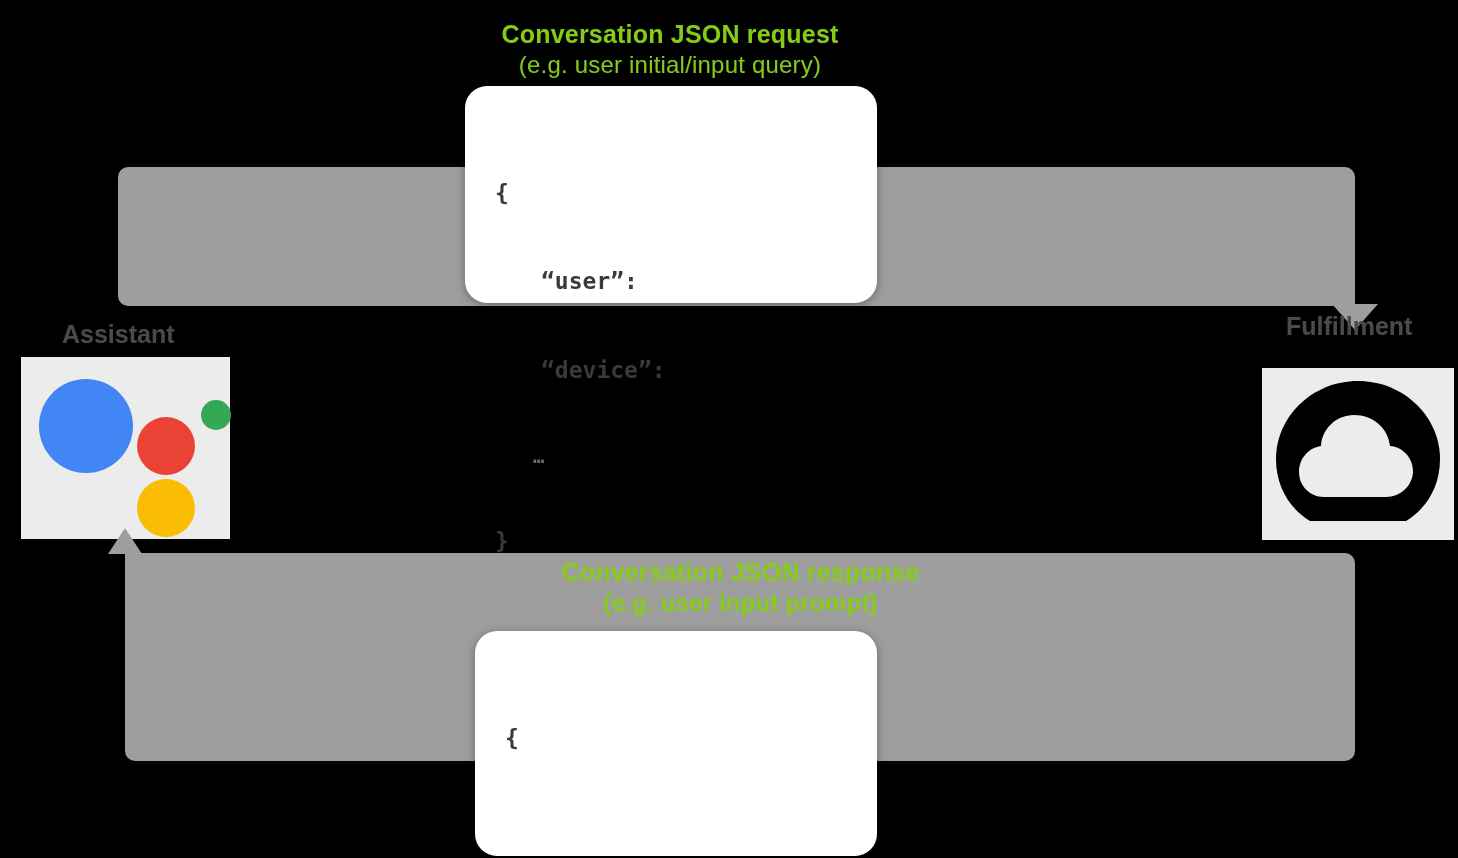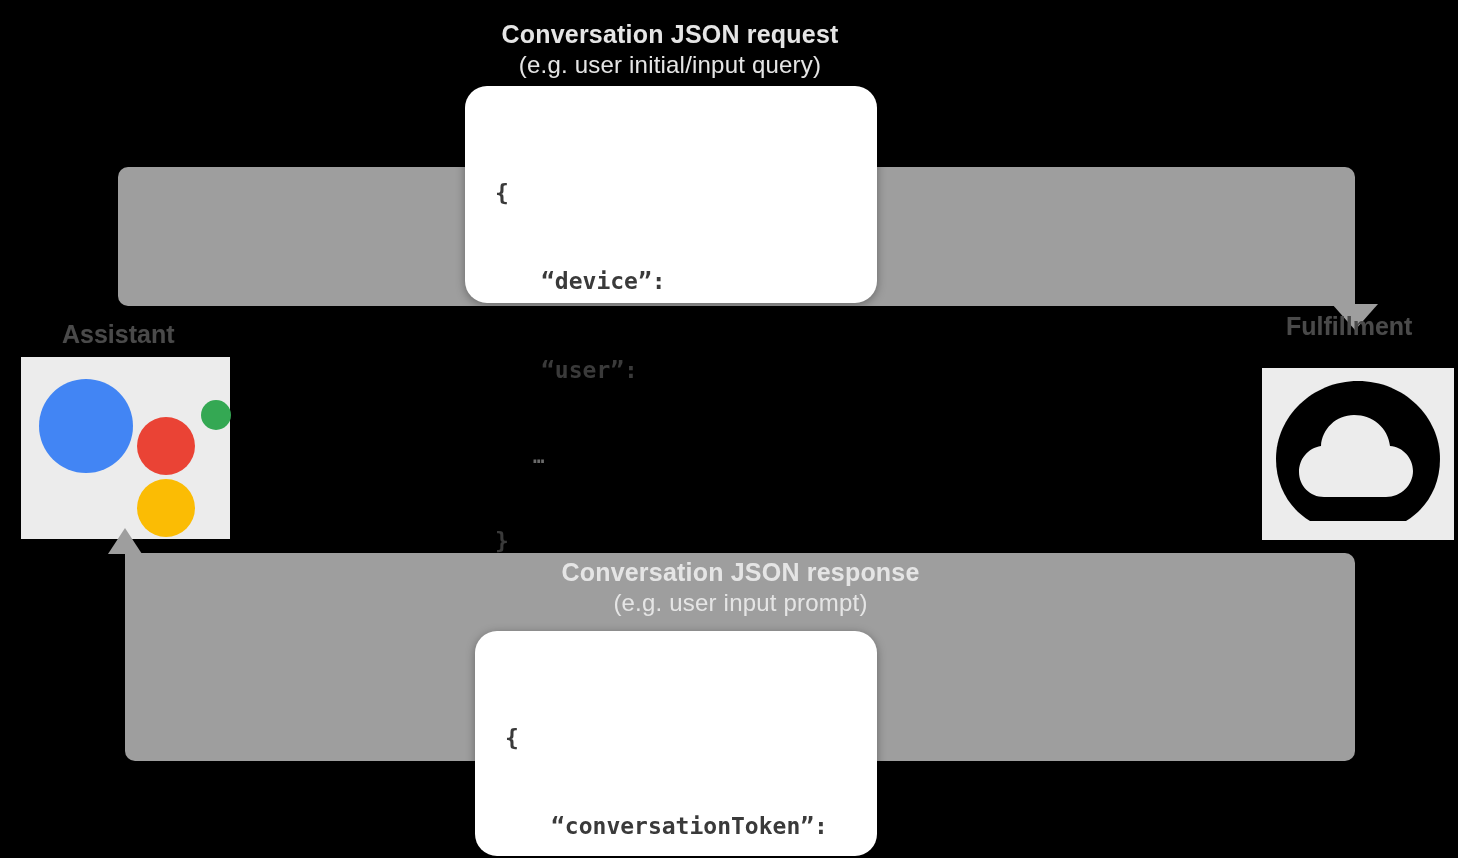--- a/index.html
+++ b/index.html
@@ -65,42 +65,42 @@
     top: 528px;
     border-left: 17px solid transparent;
     border-right: 17px solid transparent;
     border-bottom: 26px solid #9e9e9e;
   }
 
   
   .band-caption {
     position: absolute;
     text-align: center;
-    color: #e5e5e5;
+    color: #84cc16;
     font-weight: 700;
     letter-spacing: 0.2px;
     line-height: 1.28;
     white-space: nowrap;
     text-shadow: 0 0 1px rgba(255,255,255,0.10);
   }
   #request-caption {
     left: 0;
     top: 18px;
     width: 1340px;
     font-size: 25px;
   }
   #request-caption .sub { font-size: 24px; font-weight: 400; }
 
   #response-caption {
     left: 118px;
     top: 556px;
     width: 1245px;
     font-size: 25px;
   }
-  #response-caption .sub { font-size: 24px; font-weight: 400; }
+  #response-caption .sub { font-size: 24px; font-weight: 700; }
 
   .node-title {
     position: absolute;
     color: #4a4a4a;
     font-size: 25px;
     font-weight: 700;
     white-space: nowrap;
     text-shadow: 0 0 1px rgba(255,255,255,0.08);
   }
   #assistant-title { left: 62px; top: 320px; }
@@ -165,22 +165,22 @@
   <div class="arrow-band" id="request-band"></div>
   <div class="arrowhead" id="request-arrowhead"></div>
 
   <div class="band-caption" id="request-caption">
     <div>Conversation JSON request</div>
     <div class="sub">(e.g. user initial/input query)</div>
   </div>
 
   <div class="json-card" id="request-json-card">
     <span class="json-line">{</span>
+    <span class="json-line json-indent">“user”:</span>
     <span class="json-line json-indent">“device”:</span>
-    <span class="json-line json-indent">“user”:</span>
     <span class="json-line json-indent json-ellipsis">…</span>
     <span class="json-line">}</span>
   </div>
 
   <div class="node-title" id="assistant-title">Assistant</div>
 
   <div class="node-title" id="fulfillment-title">Fulfillment</div>
 
   <div id="assistant-tile">
     <span class="dot" id="assistant-blue"></span>
@@ -201,19 +201,18 @@
   <div class="arrow-band" id="response-band"></div>
   <div class="arrowhead" id="response-arrowhead"></div>
 
   <div class="band-caption" id="response-caption">
     <div>Conversation JSON response</div>
     <div class="sub">(e.g. user input prompt)</div>
   </div>
 
   <div class="json-card" id="response-json-card">
     <span class="json-line">{</span>
-    <span class="json-line json-indent">“conversationToken”:</span>
     
     
     
   </div>
 
 </div>
 
 </body></html>

